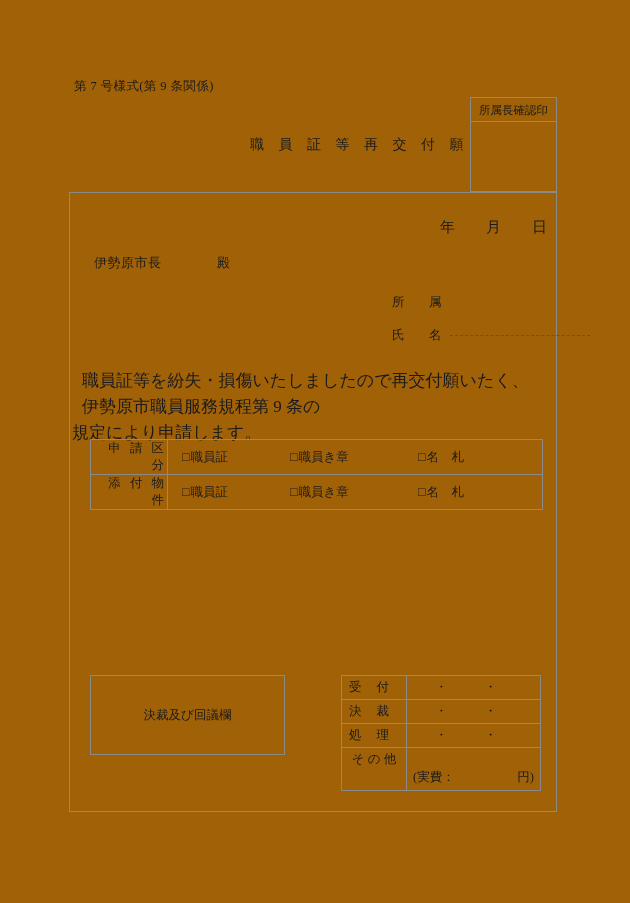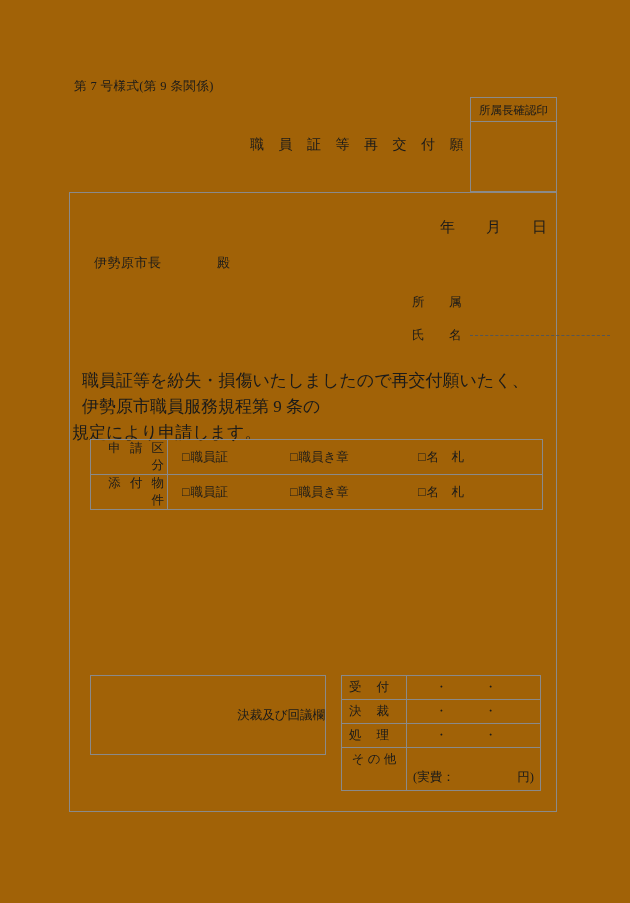--- a/index.html
+++ b/index.html
@@ -95,21 +95,21 @@
   #affiliation-row {
     left: 392px;
     top: 294px;
     font-size: 12.5px;
   }
   #name-row {
     left: 392px;
     top: 327px;
     font-size: 12.5px;
   }
-  .field-label { letter-spacing: 6px; margin-left: 20px; }
+  .field-label { letter-spacing: 6px; }
   #name-underline {
     display: inline-block;
     width: 140px;
     border-bottom: 1px dashed #555;
     vertical-align: 3px;
     margin-left: 2px;
   }
 
   
   #body-text {
@@ -152,27 +152,27 @@
   .cb-box {
     display: inline-block;
     margin-right: 1px;
   }
   .nafuda { letter-spacing: 0; }
 
   
   #approval-box {
     left: 90px;
     top: 675px;
-    width: 236px;
+    width: 195px;
     height: 80px;
     border: 1px solid #8a8a8a;
     box-sizing: border-box;
     display: flex;
     align-items: center;
-    justify-content: flex-end;
+    justify-content: center;
     font-size: 12.5px;
   }
 
   
   #processing-table {
     left: 341px;
     top: 675px;
     width: 200px;
     border-collapse: collapse;
     font-size: 12.5px;

